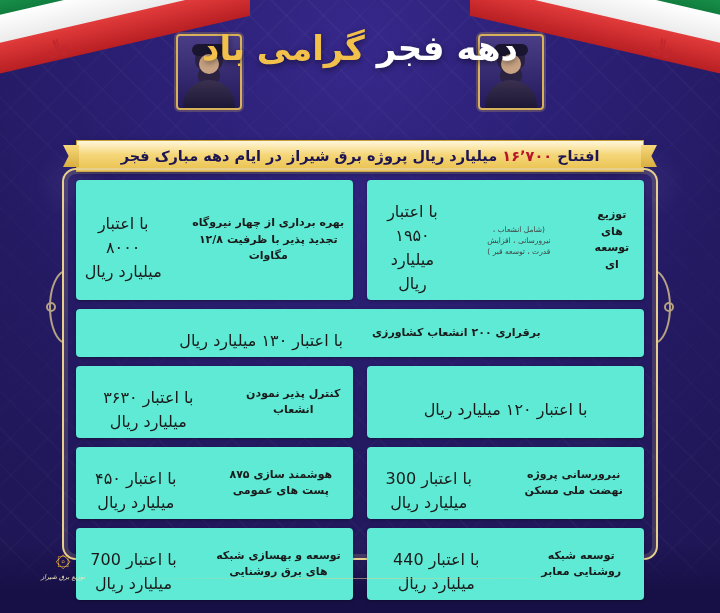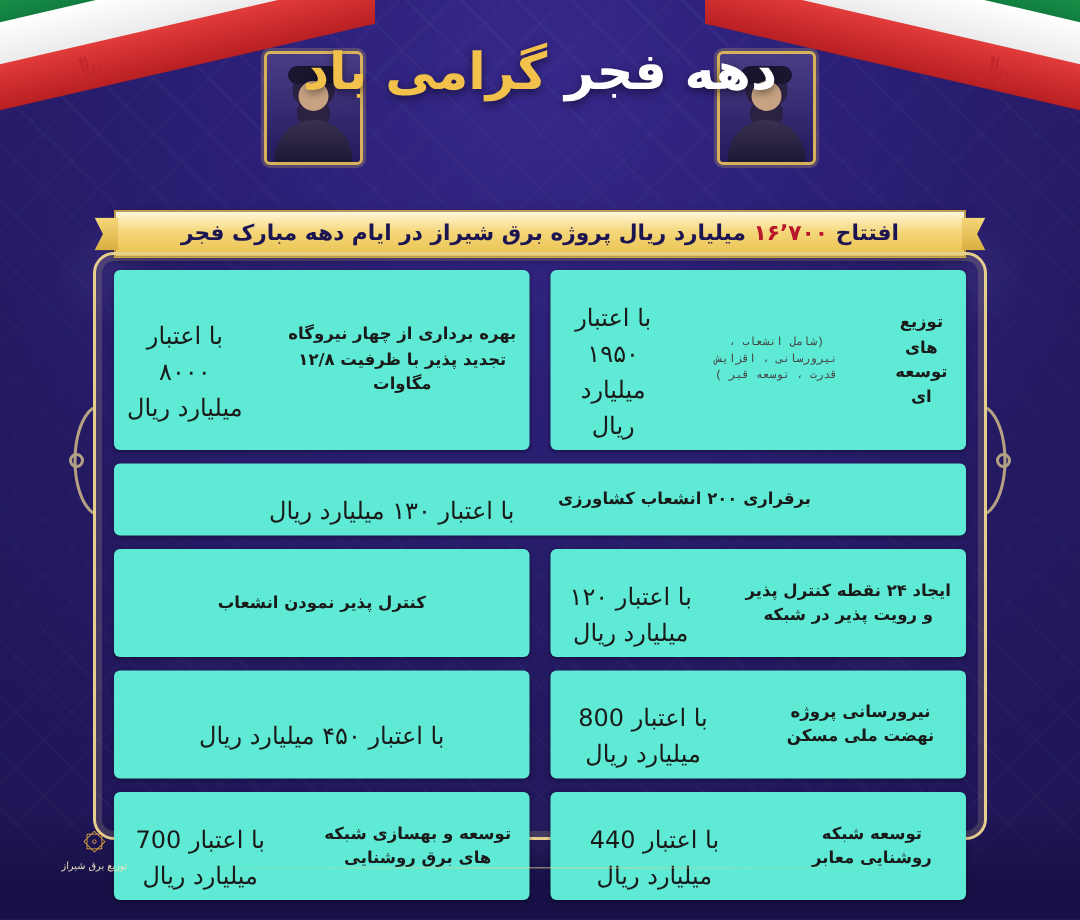--- a/index.html
+++ b/index.html
@@ -130,38 +130,38 @@
     flex:1;
     background:#5eead4;
     border-radius:4px;
     display:flex;flex-direction:row;align-items:center;justify-content:center;
     text-align:center;
     padding:4px 8px;box-sizing:border-box;
     box-shadow:0 1px 3px rgba(0,0,0,.35);
     gap:29px;
   }
   .card .t1{font-size:11px;color:#1a1a1a;font-weight:bold;line-height:1.5;}
-  .card .t2{font-size:7.5px;color:#444;line-height:1.5;margin-top:1px;font-family:Liberation Mono, monospace;}
+  .card .t2{font-size:7.5px;color:#444;line-height:1.5;margin-top:1px;}
   .card .t3{font-size:16px;color:#1a1a1a;line-height:1.5;margin-top:16px;}
 
   
   .orn{
     position:absolute;top:50%;transform:translateY(-50%);
     width:22px;height:74px;color:#e6cf8e;opacity:.75;
   }
   .orn.l{left:42px;}
   .orn.r{right:42px;}
 
   
   .brand{
     position:absolute;left:30px;bottom:24px;width:66px;height:54px;
     display:flex;flex-direction:column;align-items:center;justify-content:center;
   }
   .brand .mark{font-size:26px;color:#f1b33b;line-height:1;}
-  .brand .cap{font-size:6.5px;color:#efe3bd;margin-top:3px;letter-spacing:.3px;}
+  .brand .cap{font-size:6.5px;color:#efe3bd;margin-top:3px;letter-spacing:.3px;font-style:italic;}
   .bottom-line{
     position:absolute;left:120px;right:120px;bottom:34px;height:1px;
     background:linear-gradient(to right,rgba(230,207,142,0),rgba(230,207,142,.55),rgba(230,207,142,0));
   }
 </style>
 </head>
 <body>
 
 <div class="bg"></div>
 <div class="bg-pattern"></div>
@@ -226,33 +226,34 @@
       </div>
     </div>
     <div class="row">
       <div class="card">
         <div class="t1">برقراری ۲۰۰ انشعاب کشاورزی</div>
         <div class="t3">با اعتبار ۱۳۰ میلیارد ریال</div>
       </div>
     </div>
     <div class="row">
       <div class="card">
-        <div class="t1">ایجاد ۲۴ نقطه کنترل پذیر و رویت پذیر در شبکه</div>
         <div class="t3">با اعتبار ۱۲۰ میلیارد ریال</div>
       </div>
       <div class="card">
         <div class="t1">کنترل پذیر نمودن  انشعاب</div>
+        <div class="t3">با اعتبار ۳۶۳۰ میلیارد ریال</div>
       </div>
     </div>
     <div class="row">
       <div class="card">
         <div class="t1">نیرورسانی پروژه نهضت ملی  مسکن</div>
-        <div class="t3">با اعتبار 800 میلیارد ریال</div>
-      </div>
-      <div class="card">
+        <div class="t3">با اعتبار 300 میلیارد ریال</div>
+      </div>
+      <div class="card">
+        <div class="t1">هوشمند سازی ۸۷۵ پست های عمومی</div>
         <div class="t3">با اعتبار ۴۵۰ میلیارد ریال</div>
       </div>
     </div>
     <div class="row">
       <div class="card">
         <div class="t1">توسعه شبکه روشنایی معابر</div>
         <div class="t3">با اعتبار 440 میلیارد ریال</div>
       </div>
       <div class="card">
         <div class="t1">توسعه و بهسازی شبکه های برق روشنایی</div>

